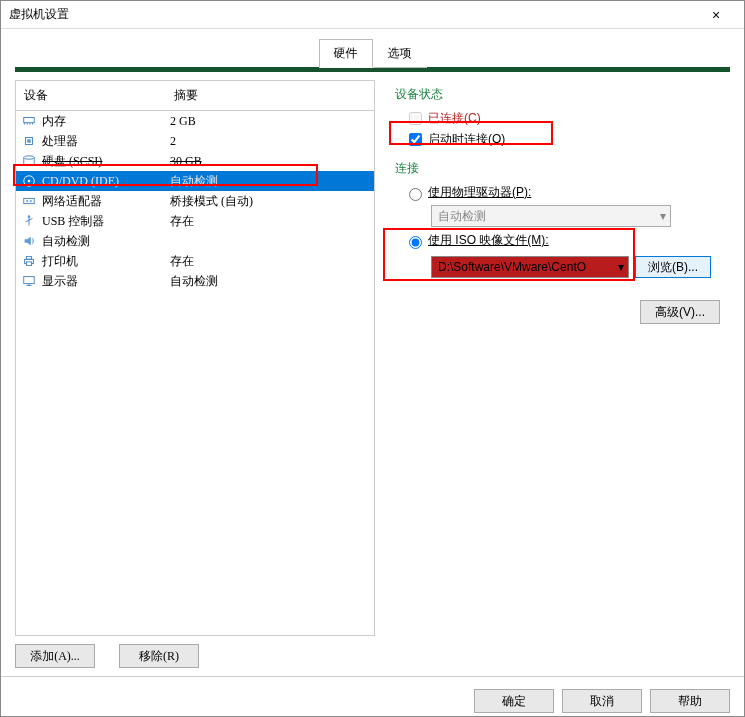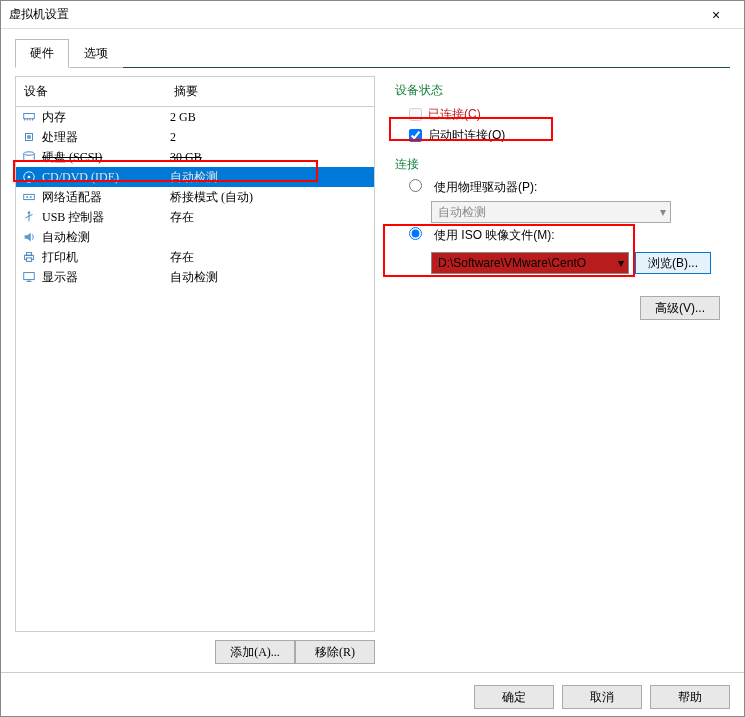--- a/index.html
+++ b/index.html
@@ -2,48 +2,48 @@
 <html><head>
 <meta charset="utf-8">
 <style>
 * { box-sizing: border-box; margin: 0; padding: 0; }
 body { font-family: "Microsoft YaHei", "Segoe UI", Tahoma, sans-serif; font-size: 12px; background: #fff; color: #000; }
 .window { width: 745px; height: 717px; border: 1px solid #888; background: #fff; display: flex; flex-direction: column; }
 .titlebar { height: 28px; display: flex; align-items: center; padding: 0 8px; border-bottom: 1px solid #ddd; }
 .titlebar .title { flex: 1; }
 .titlebar .close { width: 40px; height: 28px; display: flex; align-items: center; justify-content: center; font-size: 14px; }
 .content { flex: 1; padding: 10px 14px 0 14px; display: flex; flex-direction: column; }
-.tabs { display: flex; border-bottom: 1px solid #14532d; }
+.tabs { display: flex; border-bottom: 5px solid #14532d; justify-content: center; }
 .tab { padding: 5px 14px; border: 1px solid #bbb; border-bottom: 1px solid #fff; margin-bottom: -1px; background: #fff; }
 .tab.inactive { border: 1px solid transparent; border-bottom: 1px solid #bbb; }
 .panel { flex: 1; display: flex; gap: 14px; padding-top: 8px; }
 .left { width: 360px; display: flex; flex-direction: column; border: 1px solid #ccc; }
 .grid-header { display: flex; border-bottom: 1px solid #ccc; background: #fff; }
 .grid-header .col { padding: 6px 8px; }
 .col-dev { width: 150px; }
 .col-sum { flex: 1; }
 .grid-body { flex: 1; overflow: auto; }
 .row { display: flex; align-items: center; height: 20px; padding: 0 4px; }
 .row.selected { background: #0078d7; color: #e5e5e5; }
 .row .icon { width: 18px; display: flex; align-items: center; justify-content: center; margin-right: 4px; }
 .row .icon svg { width: 14px; height: 14px; }
 .row .dev { width: 128px; white-space: nowrap; overflow: hidden; }
 .row .sum { flex: 1; white-space: nowrap; overflow: hidden; }
 .strike { text-decoration: line-through; }
 .highlight-red { position: absolute; border: 2px solid red; pointer-events: none; }
 .left-wrap { position: relative; }
-.btns-left { display: flex; justify-content: flex-end; gap: 0; padding: 8px 0; }
+.btns-left { display: flex; gap: 24px; padding: 8px 0; }
 .btn { min-width: 80px; height: 24px; border: 1px solid #aaa; background: #e8e8e8; display: inline-flex; align-items: center; justify-content: center; padding: 0 10px; font-family: inherit; font-size: 12px; cursor: pointer; }
 .btn:disabled { color: #888; }
 .right { flex: 1; padding: 6px 0 0 6px; position: relative; }
 .fieldset { margin-bottom: 12px; }
 .legend { color: #15803d; margin-bottom: 6px; }
 .checkbox-line { display: flex; align-items: center; gap: 6px; margin: 3px 0 3px 14px; height: 18px; }
 .checkbox-line input[type=checkbox].disabled { accent-color: #aaa; }
-.radio-line { display: flex; align-items: flex-start; gap: 12px; margin: 3px 0 3px 14px; height: 18px; }
+.radio-line { display: flex; align-items: flex-end; gap: 6px; margin: 3px 0 3px 14px; height: 18px; text-decoration: underline; }
 .combo { height: 22px; border: 1px solid #aaa; background: #efefef; padding: 0 20px 0 6px; position: relative; display: flex; align-items: center; margin: 4px 0 4px 36px; width: 240px; }
 .combo.disabled { color: #888; background: #f3f3f3; }
 .combo .arrow { position: absolute; right: 4px; }
 .filebox { height: 22px; border: 1px solid #888; background: #b91c1c; padding: 0 20px 0 6px; position: relative; display: flex; align-items: center; margin: 4px 0 4px 36px; width: 198px; display: inline-flex; }
 .filebox .arrow { position: absolute; right: 4px; }
 .right-row { display: flex; align-items: center; gap: 6px; }
 .browse { height: 22px; border: 1px solid #0078d7; background: #e5f1fb; padding: 0 12px; display: inline-flex; align-items: center; justify-content: center; }
 .advanced { display: flex; justify-content: flex-end; margin-top: 18px; padding-right: 10px; }
 .footer { border-top: 1px solid #ccc; display: flex; justify-content: flex-end; gap: 8px; padding: 12px 14px; }
 .label-disabled { color: #b91c1c; }

